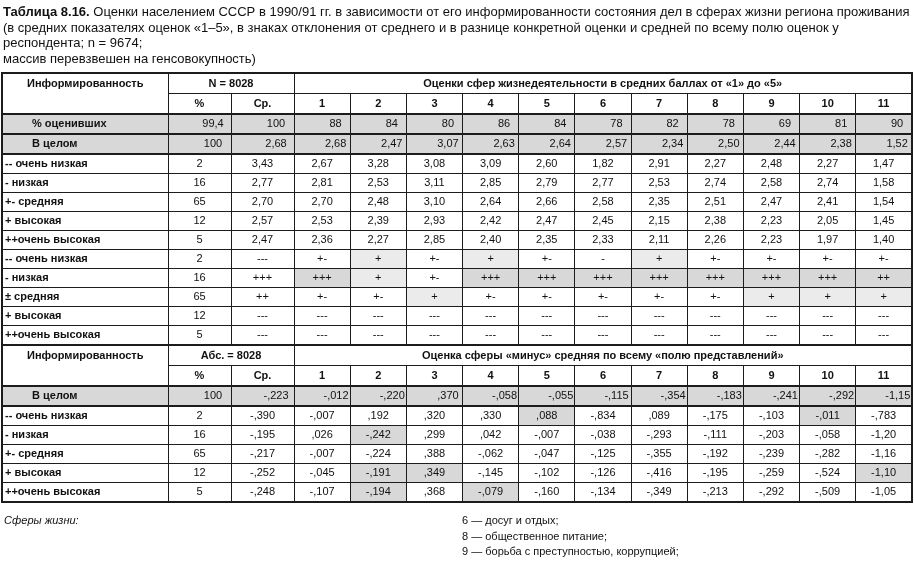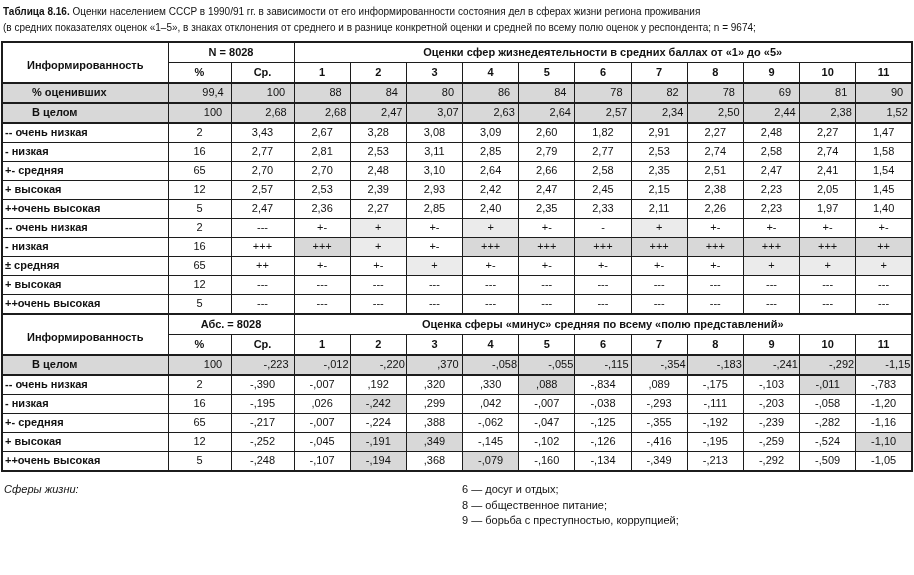--- a/index.html
+++ b/index.html
@@ -10,21 +10,21 @@
   }
   .page {
     position: relative;
     width: 914px;
     height: 575px;
     background: #fff;
     overflow: hidden;
   }
   .title {
     padding: 4px 4px 0 3px;
-    font-size: 10px;
+    font-size: 13px;
     line-height: 15.5px;
   }
   .title .b { font-weight: bold; }
   table.grid {
     margin: 6px 1px 0 1px;
     border-collapse: collapse;
     table-layout: fixed;
     width: 912px;
     border: 2px solid #1c1c1c;
   }
@@ -33,21 +33,21 @@
     font-size: 11px;
     height: 18px;
     padding: 0 2px;
     text-align: center;
     vertical-align: middle;
     line-height: 1.05;
     overflow: hidden;
     white-space: nowrap;
   }
   table.grid th { font-weight: bold; height: 19px; }
-  table.grid th.corner { vertical-align: top; padding-top: 17px; }
+  table.grid th.corner { vertical-align: top; padding-top: 4px; }
   table.grid td.label {
     text-align: left;
     font-weight: bold;
   }
   tr.subhdr th { border-bottom: 2px solid #1c1c1c; }
   tr.sect2 th { border-top: 2px solid #1c1c1c; }
   tr.shaded td { background: #d8d8d8; border-top: 2px solid #1c1c1c; border-bottom: 2px solid #1c1c1c; padding-left: 29px; }
   td.sh1 { background: #ebebeb; }
   td.sh2 { background: #d8d8d8; }
   .legend {
@@ -62,20 +62,21 @@
   .legend div { white-space: nowrap; }
 </style>
 </head>
 <body>
 
 <div class="page">
 
   <div class="title">
     <div class="title-line"><span class="b">Таблица 8.16.</span><span> Оценки населением СССР в 1990/91 гг. в зависимости от его информированности состояния дел в сферах жизни региона проживания</span></div>
     <div class="title-line">(в средних показателях оценок «1–5», в знаках отклонения от среднего и в разнице конкретной оценки и средней по всему полю оценок у респондента; n = 9674;</div>
+    <div class="title-line">массив перевзвешен на генсовокупность)</div>
   </div>
 
   <table class="grid" id="main-table">
     <colgroup>
       <col style="width:166px">
       <col style="width:63px">
       <col style="width:63px">
     </colgroup>
   <tbody>
         <tr class="hdr">

